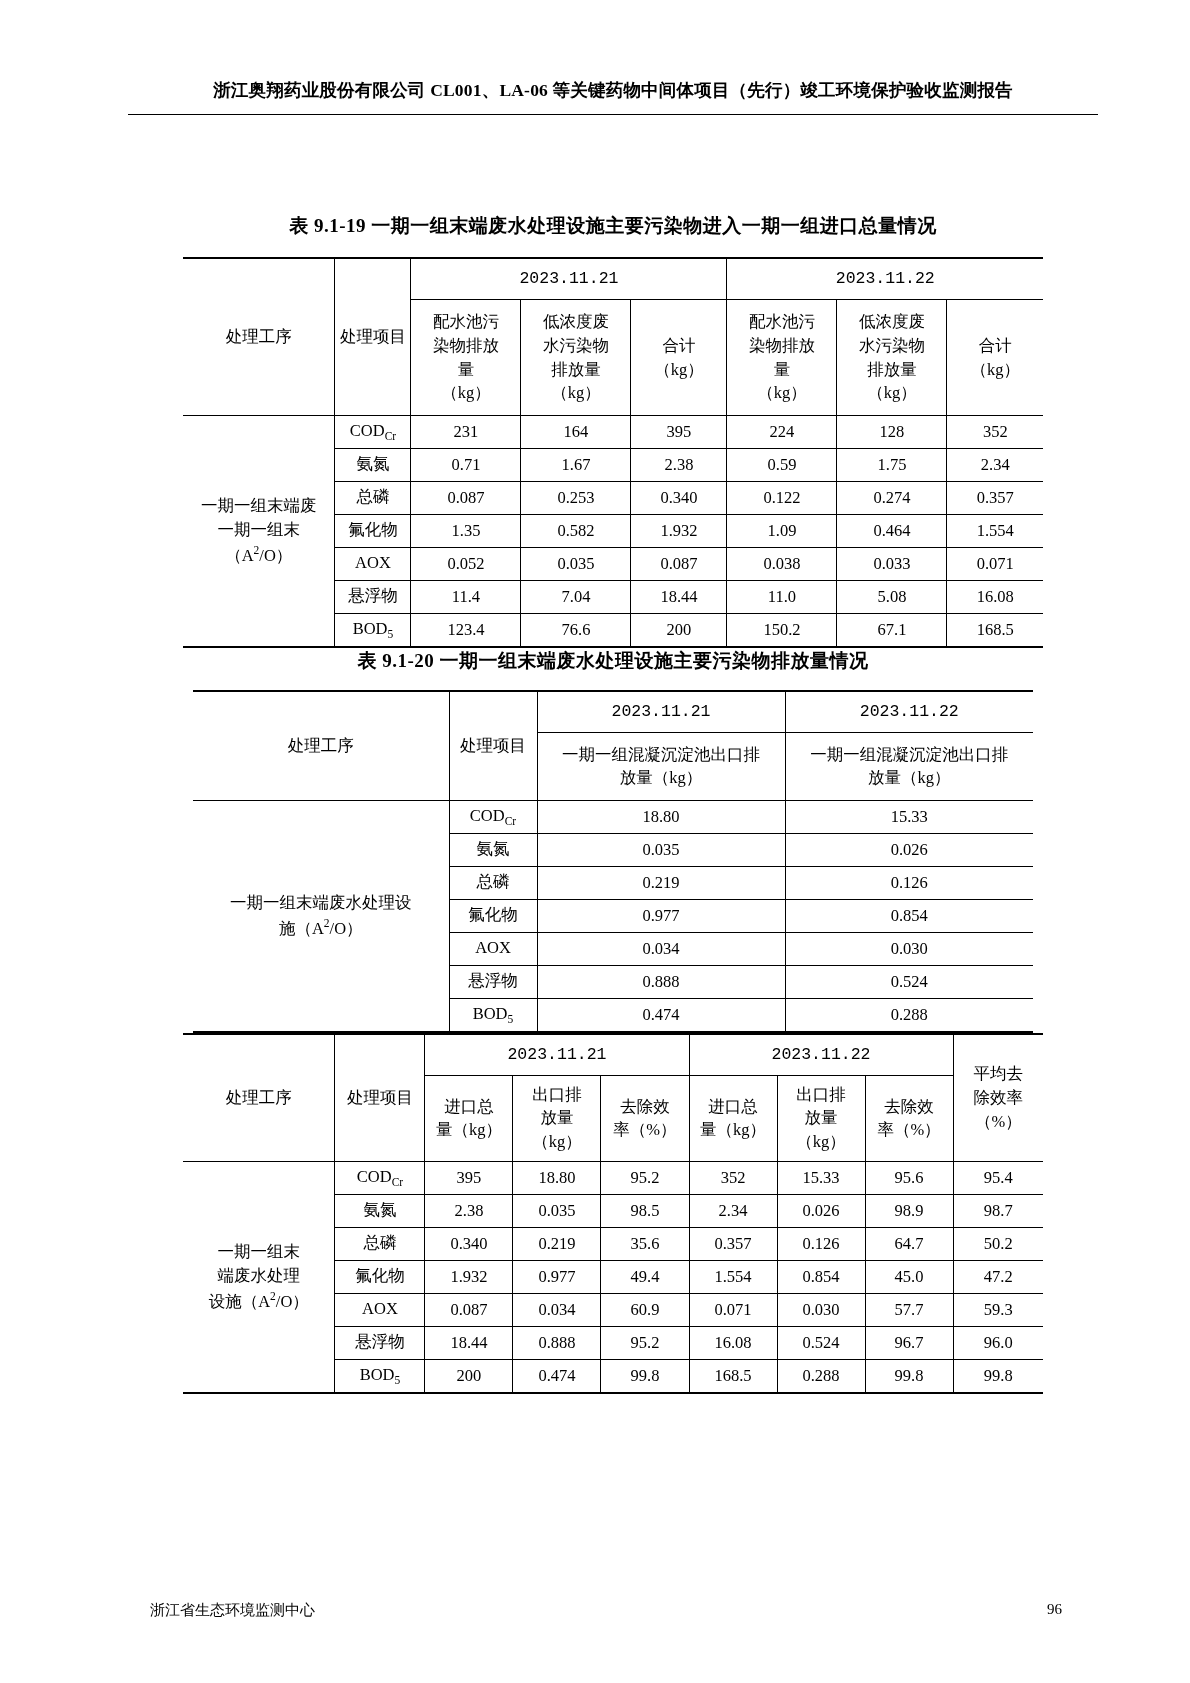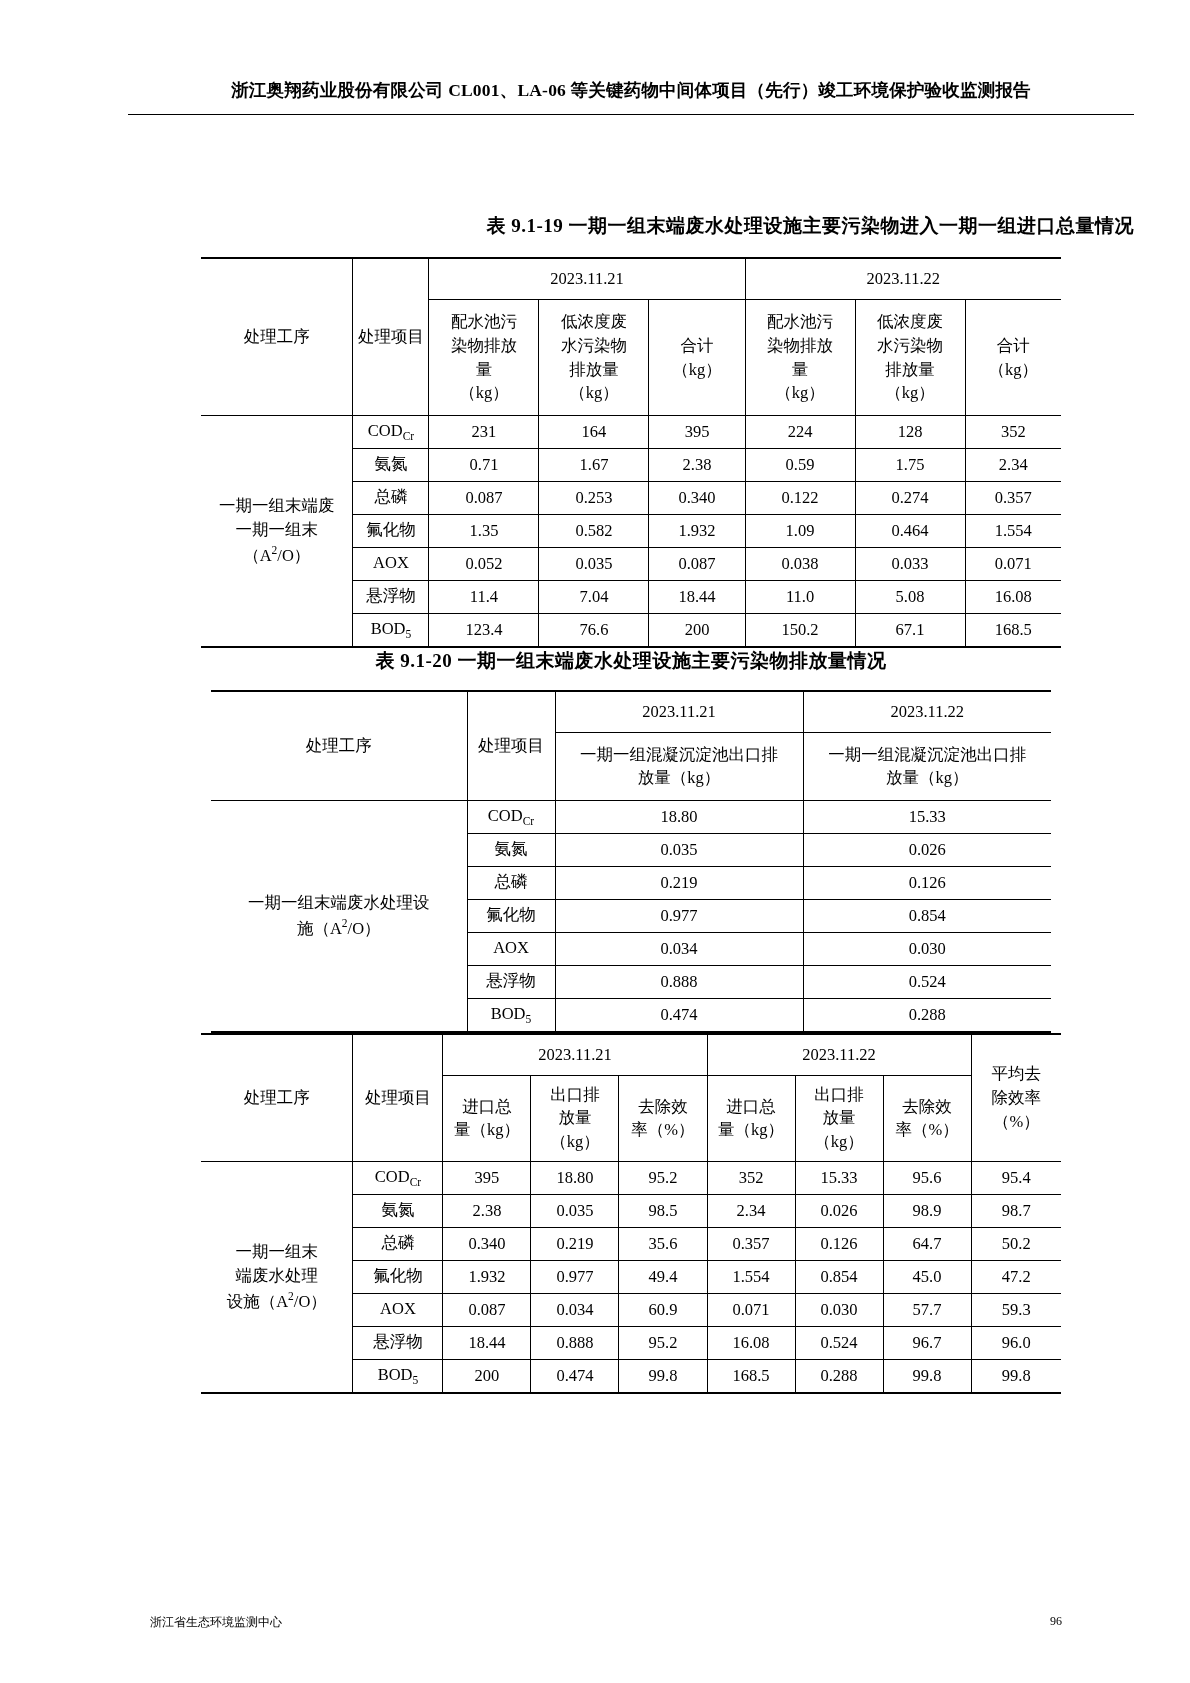--- a/index.html
+++ b/index.html
@@ -11,40 +11,40 @@
     width: 1190px;
     height: 1683px;
     font-family: "Liberation Serif", "DejaVu Serif", serif;
     color: #000;
     position: relative;
   }
   .page {
     width: 1190px;
     height: 1683px;
     box-sizing: border-box;
-    padding: 78px 56px 0 128px;
+    padding: 78px 92px 0 128px;
     position: relative;
   }
   .header {
     text-align: center;
     font-size: 17.5px;
     font-weight: bold;
     letter-spacing: 0.2px;
     padding-bottom: 12px;
     border-bottom: 1.3px solid #000;
     margin-bottom: 0;
     white-space: nowrap;
   }
   .table-title {
     font-size: 19px;
     font-weight: bold;
     text-align: center;
     letter-spacing: 0.5px;
   }
-  .t1-title { margin-top: 98px; margin-bottom: 18px; text-align: right; }
+  .t1-title { margin-top: 98px; margin-bottom: 18px; }
   .t2-title { margin-bottom: 16px; }
   .t3-title { margin-top: 14px; margin-bottom: 16px; }
 
   table {
     border-collapse: collapse;
     width: 840px;
     margin: 0 auto;
     table-layout: fixed;
   }
   table td, table th {
@@ -53,32 +53,32 @@
     vertical-align: middle;
     font-size: 16.5px;
     font-weight: normal;
     padding: 3px 2px;
     line-height: 1.45;
   }
   table.doc-table { border-top: 2px solid #000; border-bottom: 2px solid #000; }
   table.doc-table td:first-child, table.doc-table th:first-child { border-left: none; }
   table.doc-table td:last-child, table.doc-table th:last-child { border-right: none; }
 
-  .hdr-cell { height: 34px; }
+  .hdr-cell { height: 34px; font-family: Liberation Mono, monospace; }
   .tall { height: 150px; }
   .row-cell { height: 33px; }
   .sub { font-size: 11.5px; vertical-align: sub; }
   .sup { font-size: 11.5px; vertical-align: super; }
 
   .footer {
     position: absolute;
     left: 128px;
     right: 128px;
-    bottom: 54px;
-    font-size: 12px;
+    bottom: 65px;
+    font-size: 15px;
     font-family: "Liberation Sans", sans-serif;
   }
   .footer .left { position: absolute; left: 22px; top: 0; font-family: "Liberation Serif", serif; }
   .footer .center { text-align: right; font-family: "Liberation Serif", serif; }
 </style>
 </head>
 <body>
 
 <div class="page">
 

